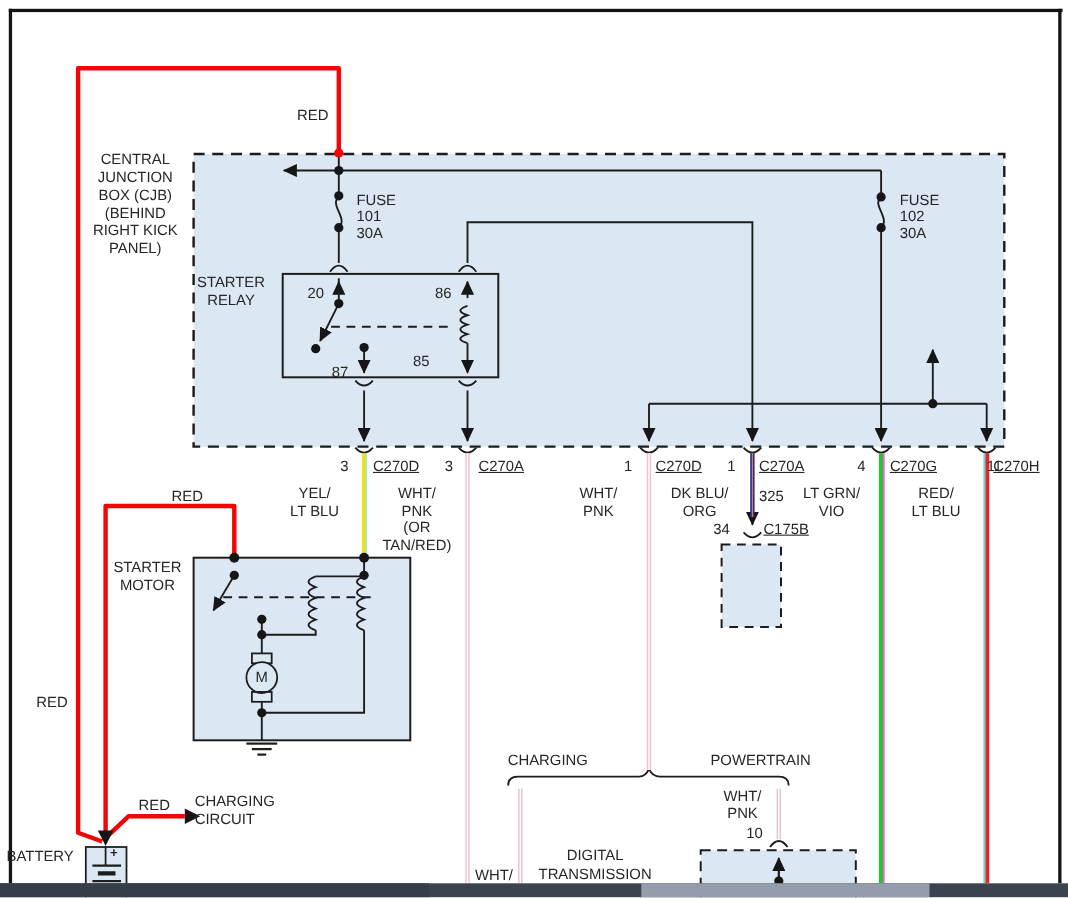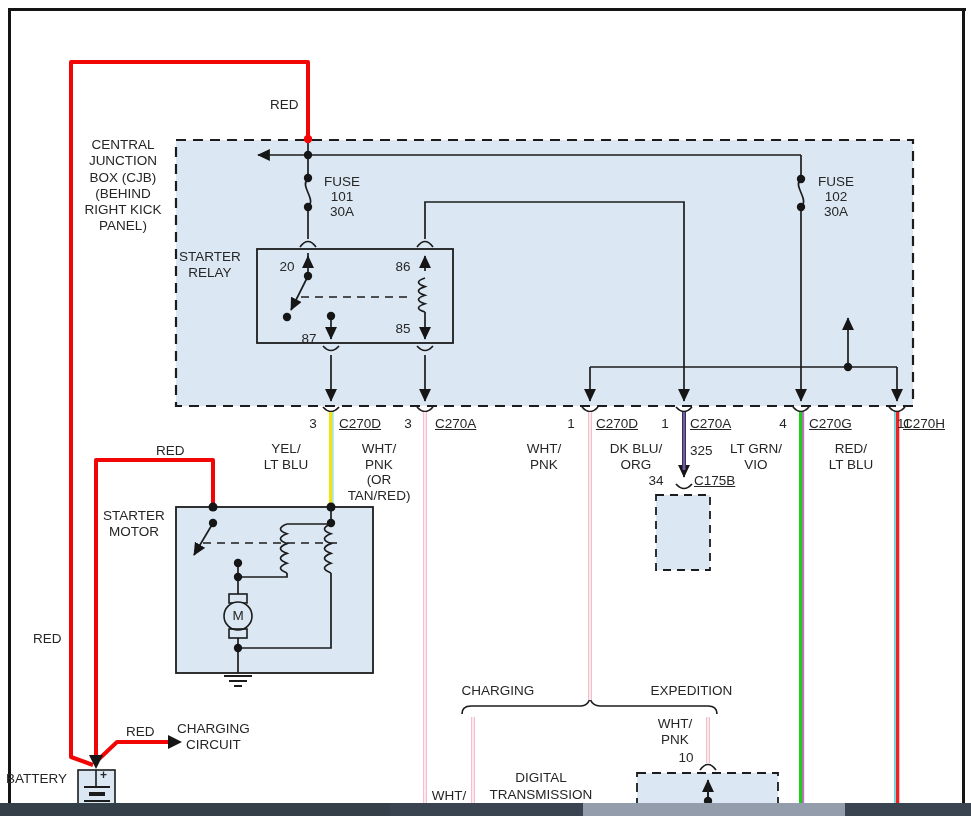--- a/index.html
+++ b/index.html
@@ -1,19 +1,19 @@
 <!DOCTYPE html>
 <html><head>
 <meta charset="utf-8">
 <style>
   html,body{margin:0;padding:0;background:#e8e8e8;}
   #screen{position:relative;width:971px;height:816px;background:#ffffff;overflow:hidden;
           font-family:"Liberation Sans","DejaVu Sans",sans-serif;}
   #wiring-svg{position:absolute;left:0;top:0;z-index:1;}
-  .lbl{position:absolute;z-index:2;font-size:13.5px;line-height:15.5px;color:#262626;white-space:nowrap;text-align:center;}
+  .lbl{position:absolute;z-index:2;font-size:13.5px;line-height:15.5px;color:#262626;white-space:nowrap;}
   .ra{text-align:center;}
   .ctr{text-align:center;}
   .u{text-decoration:underline;}
   .lh16{line-height:16.3px;}
   .lh165{line-height:16.5px;}
   .lh15{line-height:15.2px;}
   #scrollbar{position:absolute;left:0;top:803px;width:971px;height:13px;z-index:3;}
   #scroll-track{position:absolute;left:0;top:0;width:100%;height:100%;}
   #scroll-seg{position:absolute;left:0;top:0;width:390px;height:100%;}
   #scroll-thumb{position:absolute;left:583px;top:0;width:262px;height:100%;}
@@ -203,21 +203,21 @@
 </div>
 
 <div class="lbl ra lh16" style="left:170px;top:249px;width:80px;">
   <div>STARTER</div>
   <div>RELAY</div>
 </div>
 
 <div class="lbl ra" style="left:272px;top:259px;width:30px;">20</div>
 <div class="lbl ra" style="left:388px;top:259px;width:30px;">86</div>
 <div class="lbl ra" style="left:294px;top:331px;width:30px;">87</div>
-<div class="lbl ra" style="left:388px;top:321px;width:30px;">85</div>
+<div class="lbl ra" style="left:368px;top:321px;width:30px;">85</div>
 
 <div class="lbl ra" style="left:302px;top:416px;width:22px;">3</div>
 <div class="lbl u" style="left:339px;top:416px;">C270D</div>
 <div class="lbl ra" style="left:397px;top:416px;width:22px;">3</div>
 <div class="lbl u" style="left:435px;top:416px;">C270A</div>
 <div class="lbl ra" style="left:560px;top:416px;width:22px;">1</div>
 <div class="lbl u" style="left:596px;top:416px;">C270D</div>
 <div class="lbl ra" style="left:654px;top:416px;width:22px;">1</div>
 <div class="lbl u" style="left:690px;top:416px;">C270A</div>
 <div class="lbl ra" style="left:772px;top:416px;width:22px;">4</div>
@@ -259,21 +259,21 @@
 <div class="lbl" style="left:156px;top:443px;">RED</div>
 <div class="lbl ra lh16" style="left:98px;top:508px;width:72px;">
   <div>STARTER</div>
   <div>MOTOR</div>
 </div>
 <div class="lbl ctr" style="left:230px;top:608px;width:16px;">M</div>
 
 <div class="lbl" style="left:33px;top:631px;">RED</div>
 
 <div class="lbl ctr" style="left:440px;top:683px;width:116px;">CHARGING</div>
-<div class="lbl ctr" style="left:634px;top:683px;width:115px;">EXPEDITION</div>
+<div class="lbl ctr" style="left:634px;top:683px;width:115px;">POWERTRAIN</div>
 
 <div class="lbl ra" style="left:650px;top:716px;width:50px;">
   <div>WHT/</div>
   <div>PNK</div>
 </div>
 <div class="lbl ra" style="left:672px;top:750px;width:28px;">10</div>
 <div class="lbl ra lh165" style="left:475px;top:770px;width:132px;">
   <div>DIGITAL</div>
   <div>TRANSMISSION</div>
 </div>

